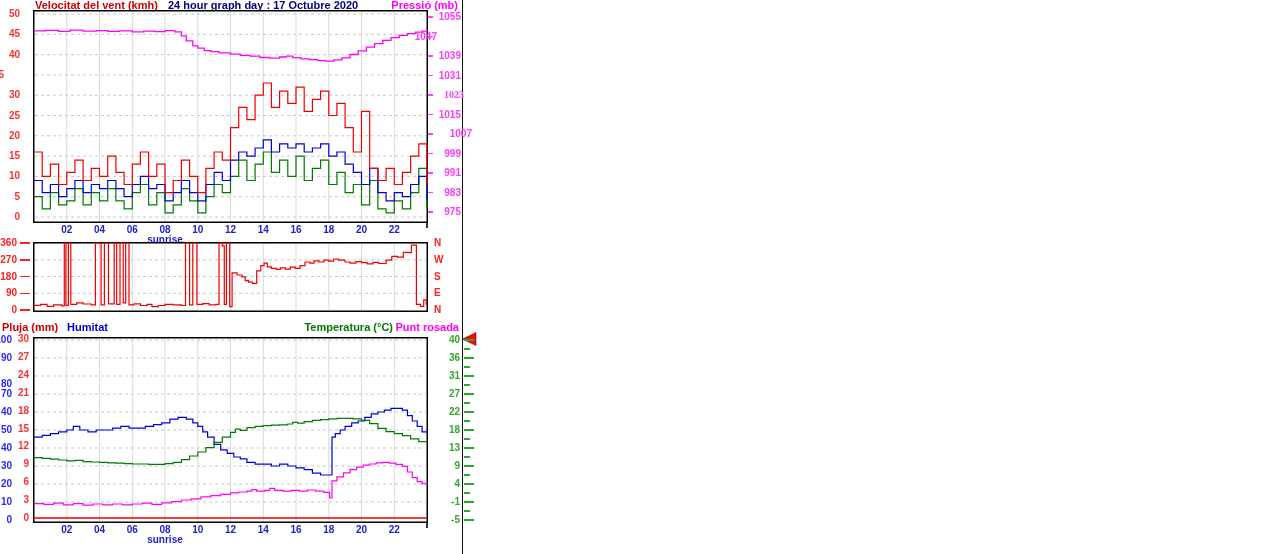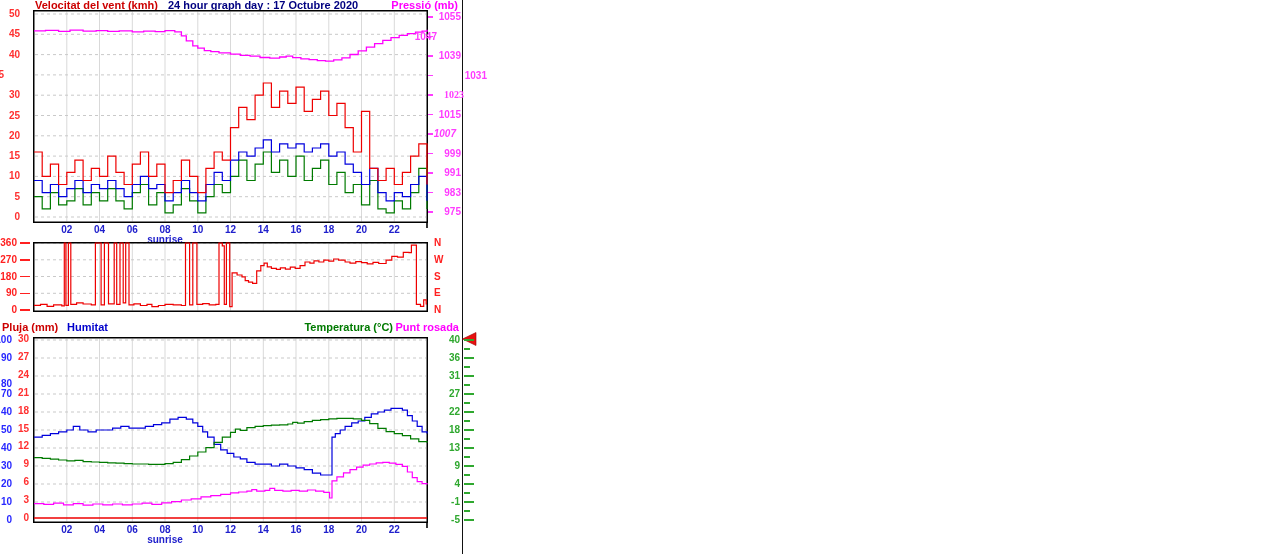--- a/index.html
+++ b/index.html
@@ -67,27 +67,27 @@
     <div class="lbl" style="left: 20px; top: 150.1px; color: rgb(255, 48, 48); transform: translateX(-100%);">15</div>
     <div class="lbl" style="left: 20px; top: 170.4px; color: rgb(255, 48, 48); transform: translateX(-100%);">10</div>
     <div class="lbl" style="left: 20px; top: 190.7px; color: rgb(255, 48, 48); transform: translateX(-100%);">5</div>
     <div class="lbl" style="left: 20px; top: 211px; color: rgb(255, 48, 48); transform: translateX(-100%);">0</div>
     <div class="lbl" style="left: 461px; top: 11px; color: rgb(255, 60, 255); transform: translateX(-100%);">1055</div>
     <div style="position: absolute; left: 428px; top: 16.3px; width: 5px; height: 1.5px; background: rgb(255, 60, 255);"></div>
     <div class="lbl" style="left: 437px; top: 30.5px; color: rgb(255, 60, 255); transform: translateX(-100%);">1047</div>
     <div style="position: absolute; left: 428px; top: 35.8px; width: 5px; height: 1.5px; background: rgb(255, 60, 255);"></div>
     <div class="lbl" style="left: 461px; top: 50px; color: rgb(255, 60, 255); transform: translateX(-100%);">1039</div>
     <div style="position: absolute; left: 428px; top: 55.3px; width: 5px; height: 1.5px; background: rgb(255, 60, 255);"></div>
-    <div class="lbl" style="left: 461px; top: 69.5px; color: rgb(255, 60, 255); transform: translateX(-100%); margin-left: 26px;">1031</div>
+    <div class="lbl" style="left: 461px; top: 69.5px; color: rgb(255, 60, 255); transform: translateX(-100%);">1031</div>
     <div style="position: absolute; left: 428px; top: 74.8px; width: 5px; height: 1.5px; background: rgb(255, 60, 255);"></div>
     <div class="lbl" style="left: 464px; top: 89px; color: rgb(255, 60, 255); transform: translateX(-100%); font-family: Liberation Serif, serif;">1023</div>
     <div style="position: absolute; left: 428px; top: 94.3px; width: 5px; height: 1.5px; background: rgb(255, 60, 255);"></div>
     <div class="lbl" style="left: 461px; top: 108.5px; color: rgb(255, 60, 255); transform: translateX(-100%);">1015</div>
     <div style="position: absolute; left: 428px; top: 113.8px; width: 5px; height: 1.5px; background: rgb(255, 60, 255);"></div>
-    <div class="lbl" style="left: 456px; top: 128px; color: rgb(255, 60, 255); transform: translateX(-100%); font-style: italic;">1007</div>
+    <div class="lbl" style="left: 472px; top: 128px; color: rgb(255, 60, 255); transform: translateX(-100%);">1007</div>
     <div style="position: absolute; left: 428px; top: 133.3px; width: 5px; height: 1.5px; background: rgb(255, 60, 255);"></div>
     <div class="lbl" style="left: 461px; top: 147.5px; color: rgb(255, 60, 255); transform: translateX(-100%);">999</div>
     <div style="position: absolute; left: 428px; top: 152.8px; width: 5px; height: 1.5px; background: rgb(255, 60, 255);"></div>
     <div class="lbl" style="left: 461px; top: 167px; color: rgb(255, 60, 255); transform: translateX(-100%);">991</div>
     <div style="position: absolute; left: 428px; top: 172.3px; width: 5px; height: 1.5px; background: rgb(255, 60, 255);"></div>
     <div class="lbl" style="left: 461px; top: 186.5px; color: rgb(255, 60, 255); transform: translateX(-100%);">983</div>
     <div style="position: absolute; left: 428px; top: 191.8px; width: 5px; height: 1.5px; background: rgb(255, 60, 255);"></div>
     <div class="lbl" style="left: 461px; top: 206px; color: rgb(255, 60, 255); transform: translateX(-100%);">975</div>
     <div style="position: absolute; left: 428px; top: 211.3px; width: 5px; height: 1.5px; background: rgb(255, 60, 255);"></div>
     <div class="lbl" style="left: 54.8px; top: 224px; width: 24px; text-align: center; color: rgb(32, 32, 204);">02</div>

